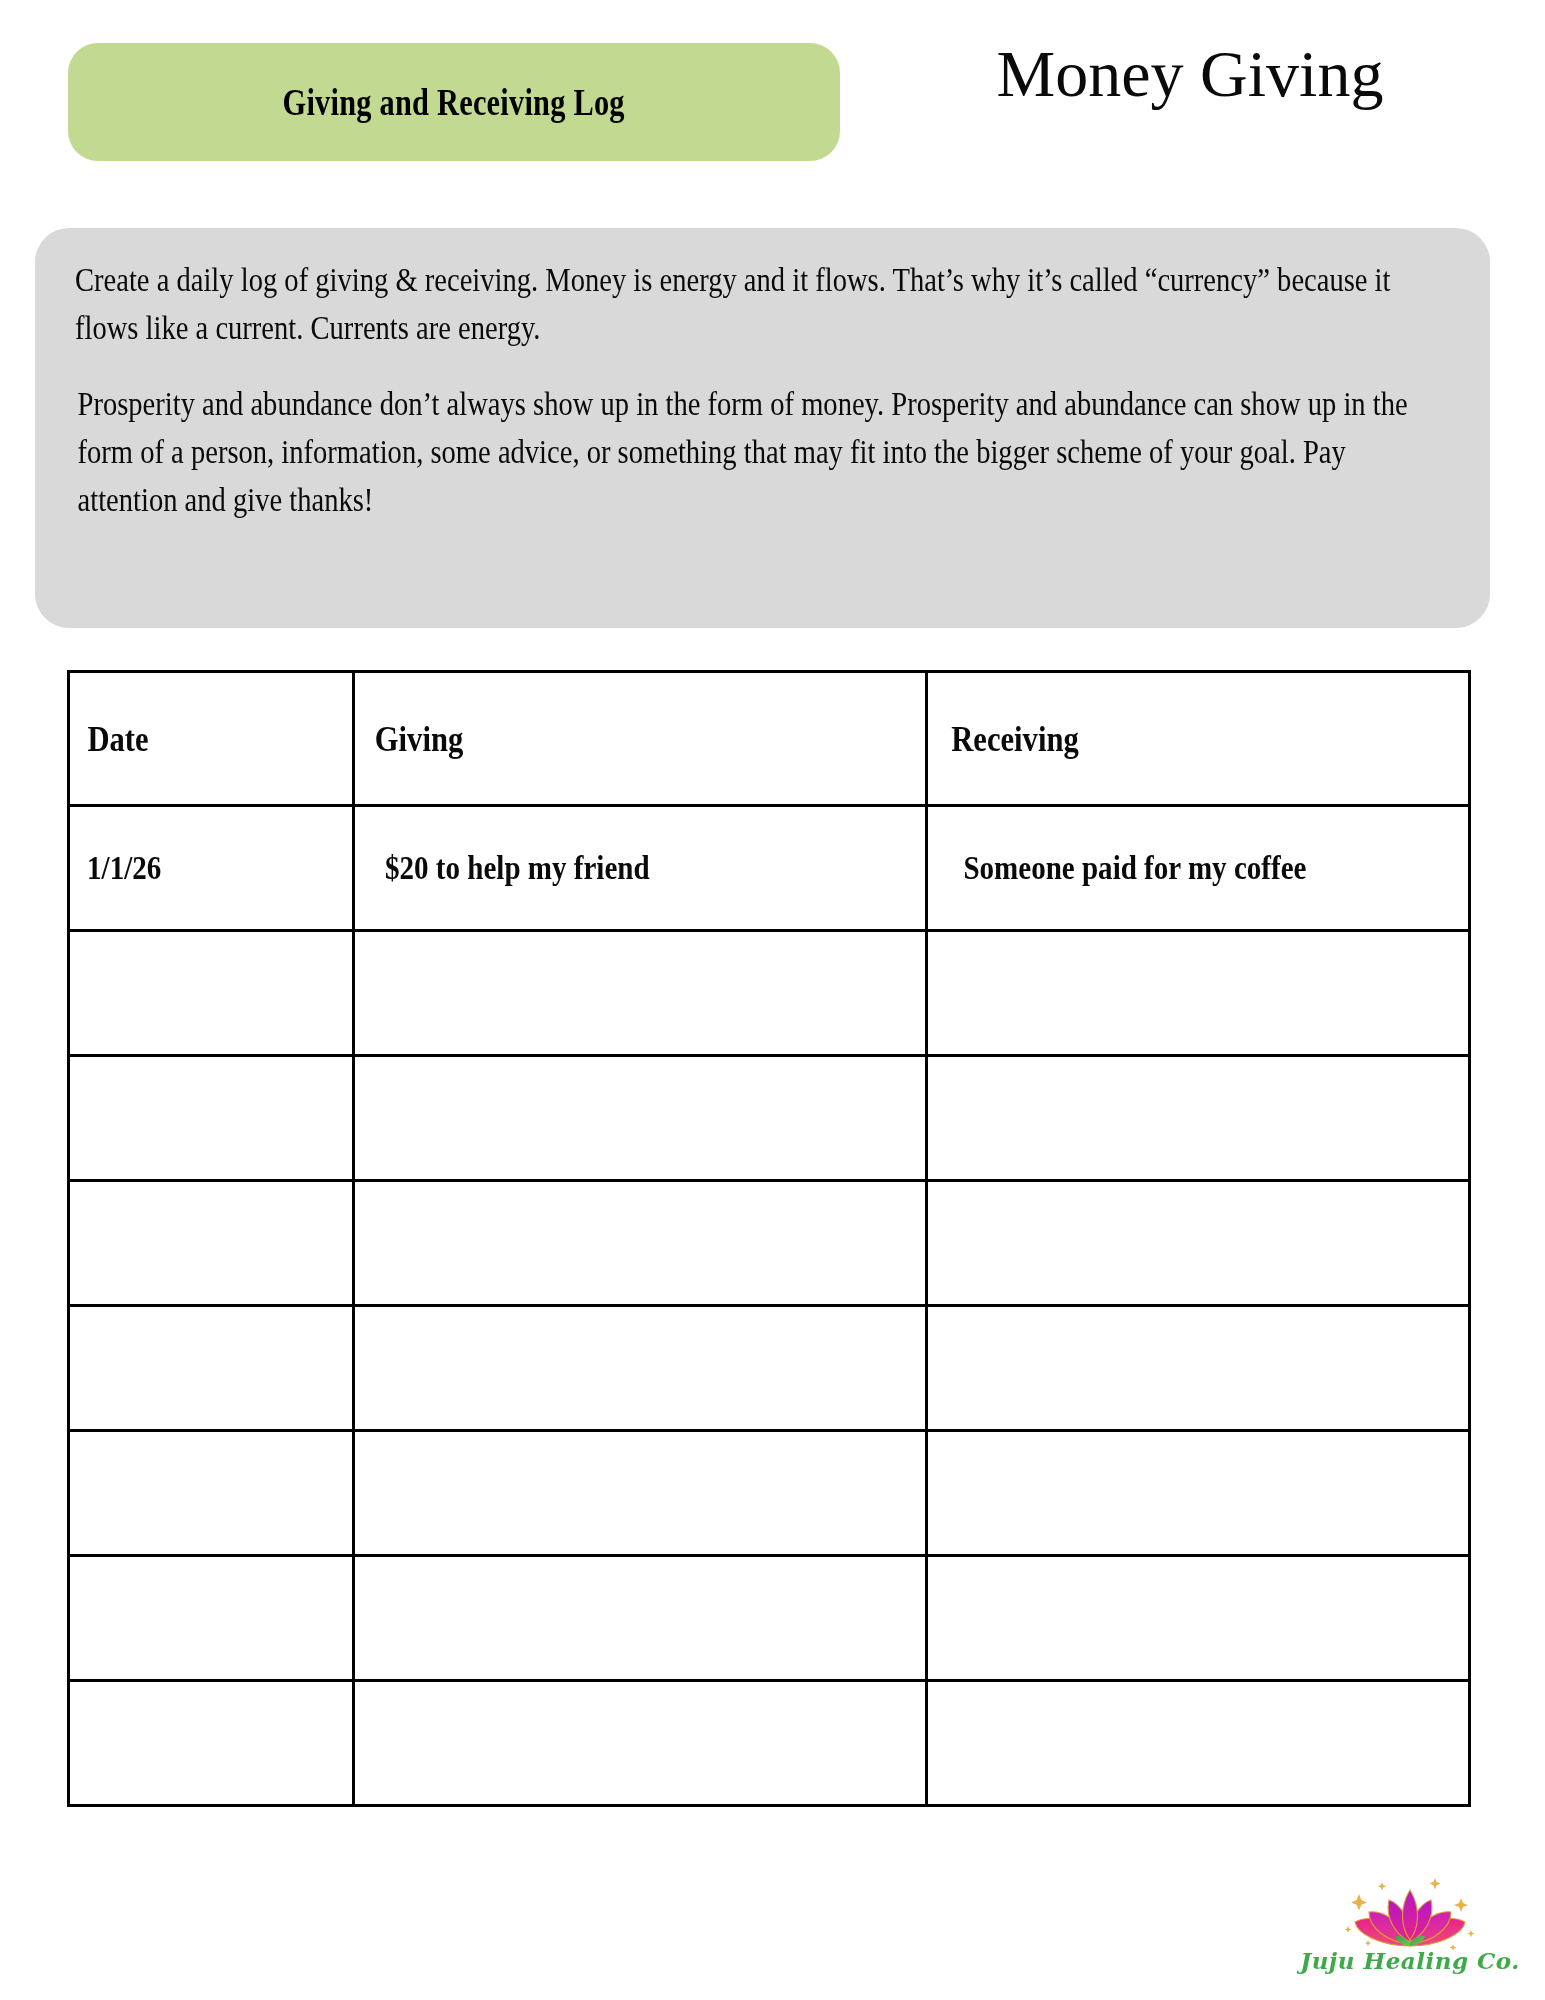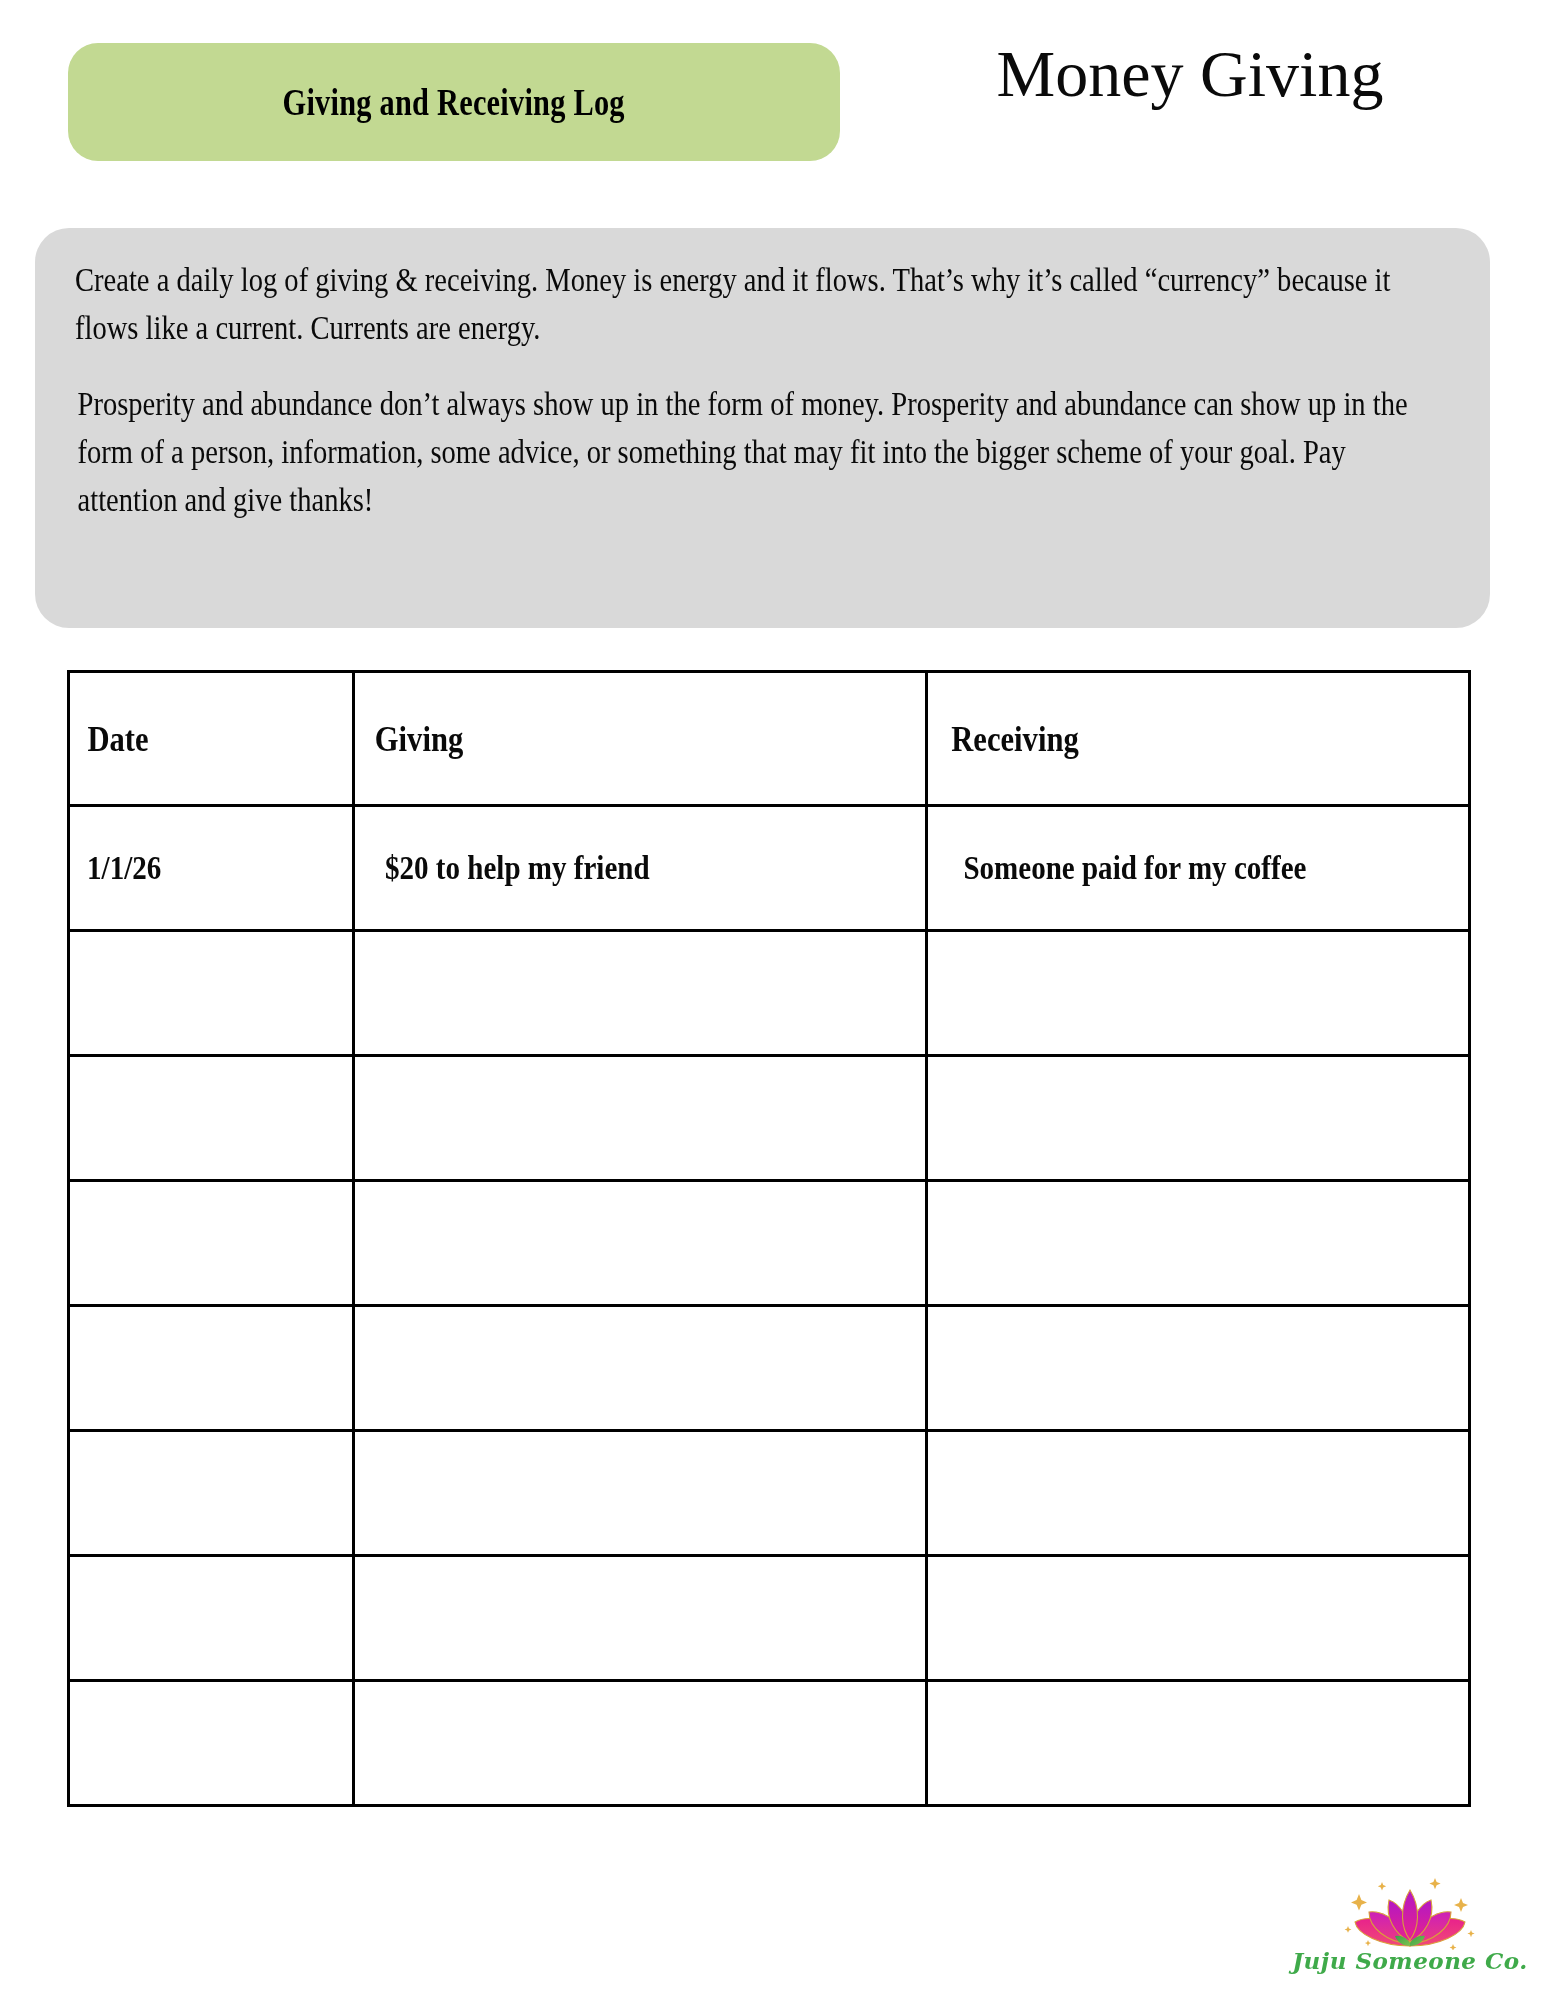--- a/index.html
+++ b/index.html
@@ -288,15 +288,15 @@
         <path d="M100 6 L101.6 10 L105.6 11.6 L101.6 13.2 L100 17.2 L98.4 13.2 L94.4 11.6 L98.4 10 Z"></path>
         <path d="M47 10 L48.2 13 L51.2 14.2 L48.2 15.4 L47 18.4 L45.8 15.4 L42.8 14.2 L45.8 13 Z"></path>
         <path d="M136 58 L137 60.6 L139.6 61.6 L137 62.6 L136 65.2 L135 62.6 L132.4 61.6 L135 60.6 Z"></path>
         <path d="M13 54 L14 56.4 L16.4 57.4 L14 58.4 L13 60.8 L12 58.4 L9.6 57.4 L12 56.4 Z"></path>
         <path d="M118 72 L119 74.4 L121.4 75.4 L119 76.4 L118 78.8 L117 76.4 L114.6 75.4 L117 74.4 Z"></path>
         <path d="M33 68 L33.9 70.2 L36.1 71.1 L33.9 72 L33 74.2 L32.1 72 L29.9 71.1 L32.1 70.2 Z"></path>
       </g>
     </svg>
   </div>
 
-  <div id="logo-wordmark">Juju Someone Co.</div>
+  <div id="logo-wordmark">Juju Healing Co.</div>
 
 </div>
 
 </body></html>

